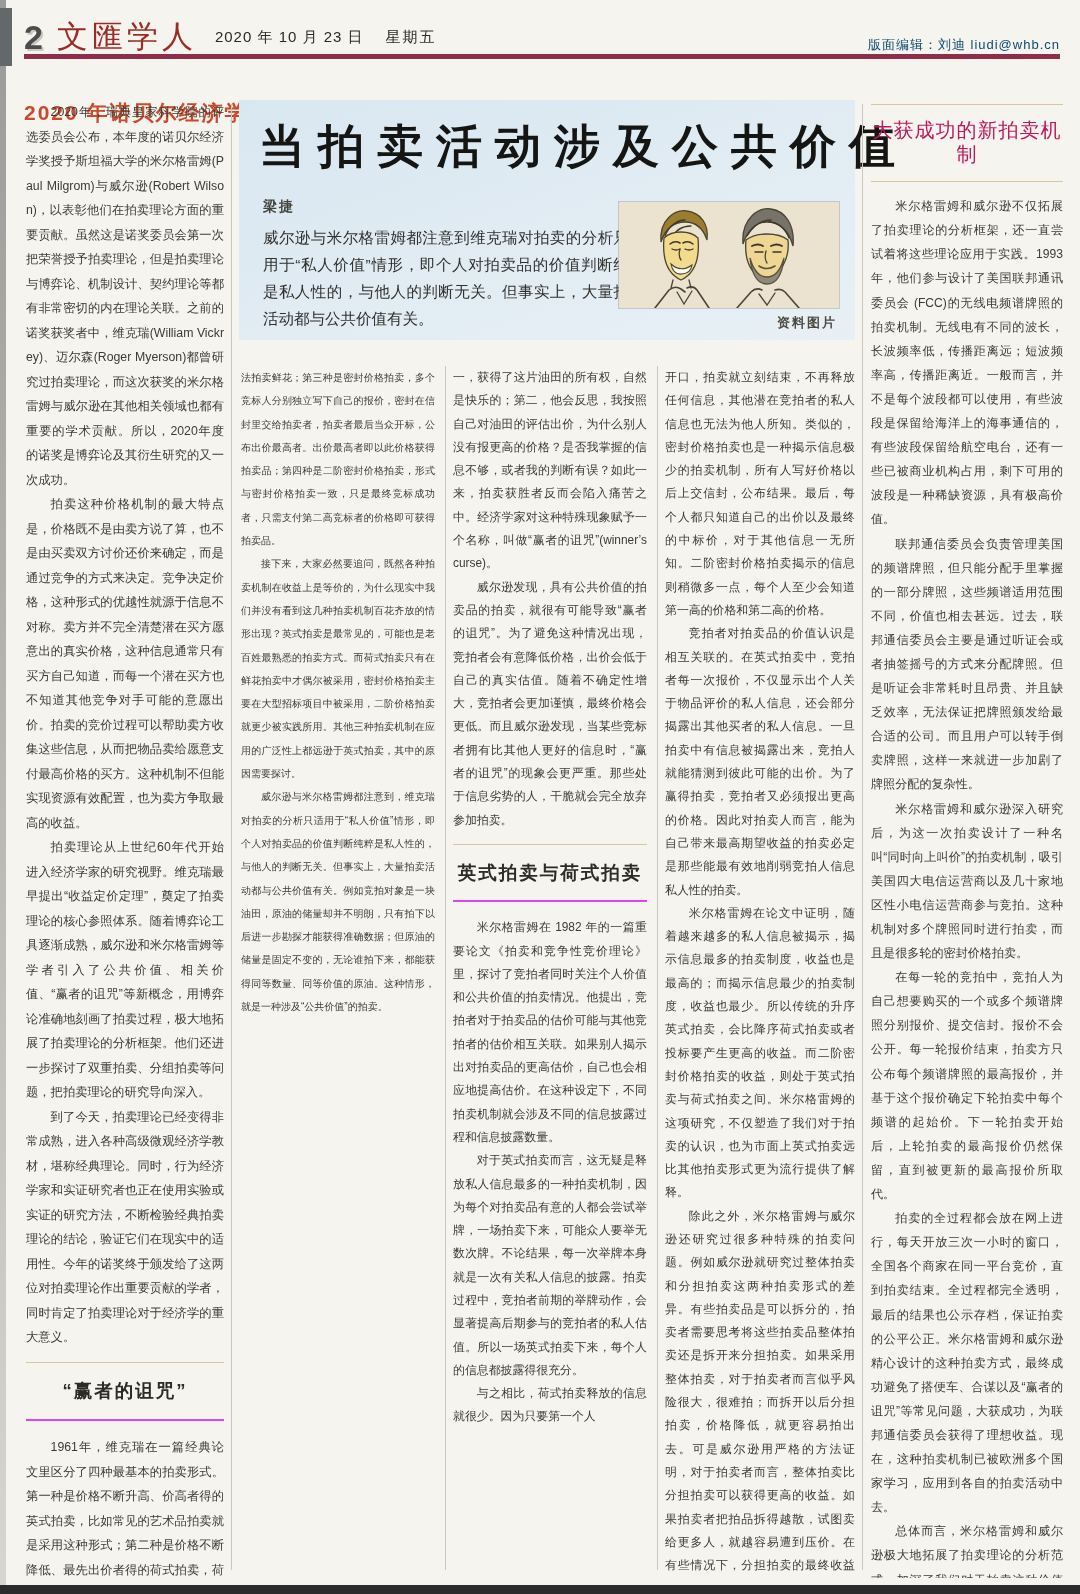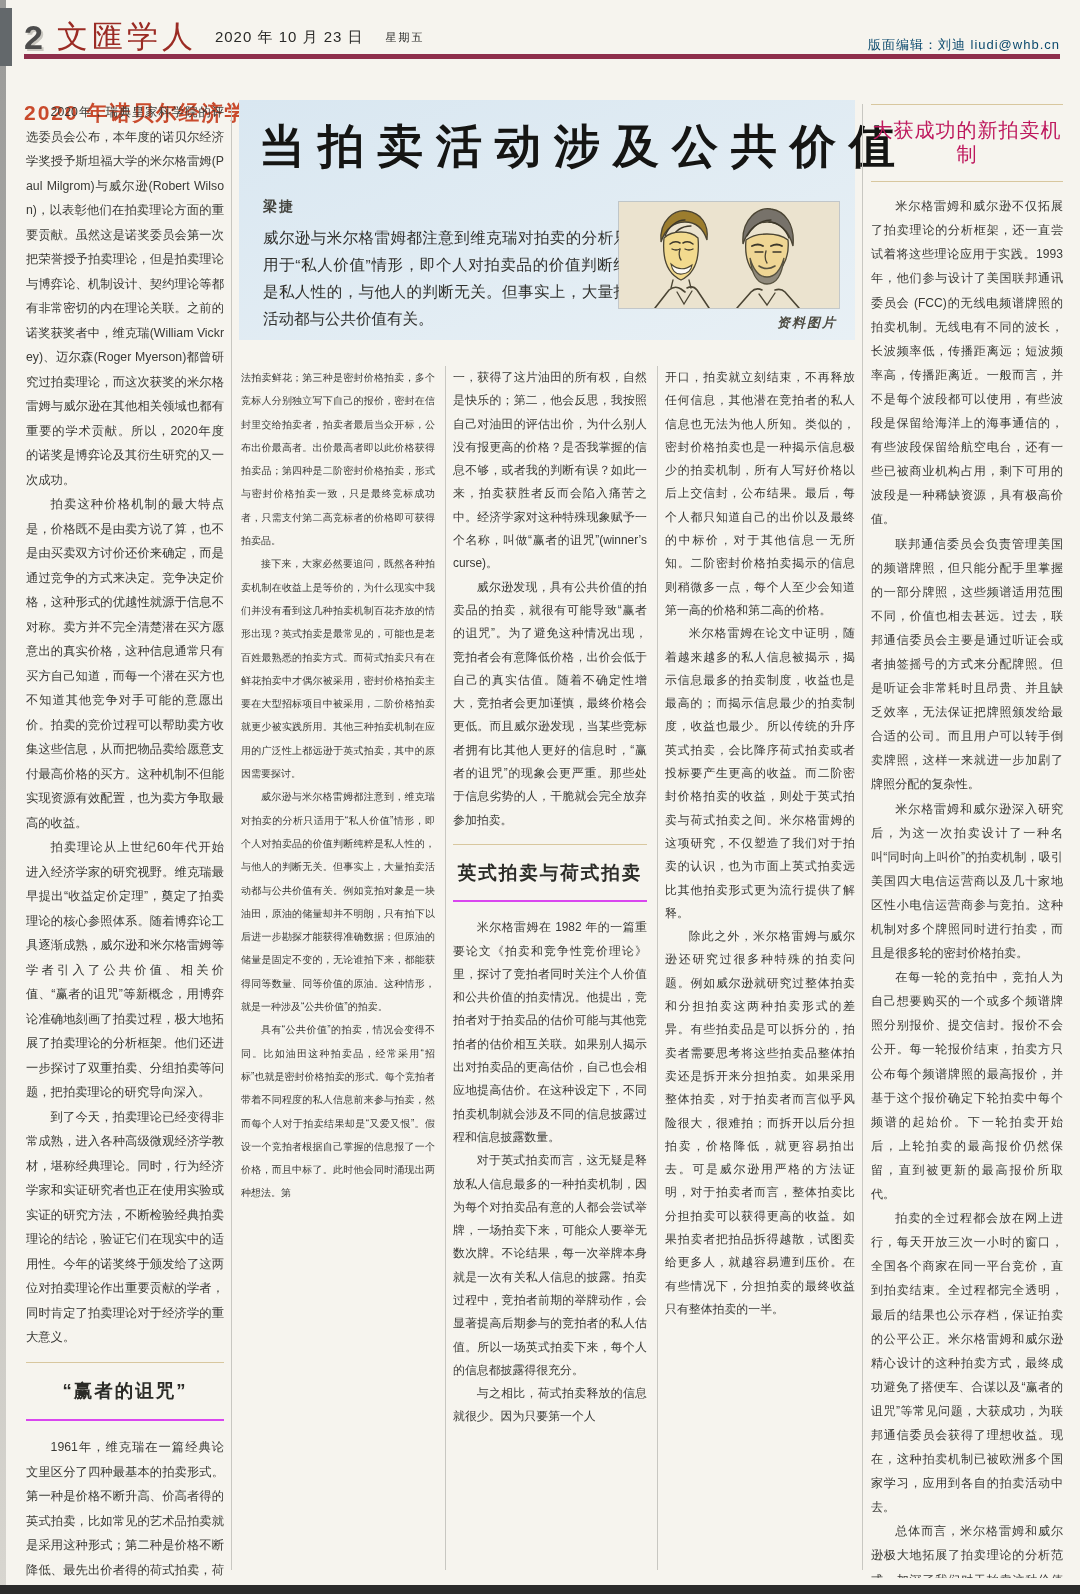--- a/index.html
+++ b/index.html
@@ -10,39 +10,39 @@
              background:linear-gradient(#9a9a98,#d8d6d0);}
   .corner-mark{position:absolute;left:0;top:8px;width:12px;height:58px;background:#63686b;}
   .bottom-bar{position:absolute;left:0;right:0;bottom:0;height:9px;background:#2b2b2b;}
 
   
   .header{position:absolute;left:24px;right:20px;top:16px;height:36px;}
   .page-num{font-size:34px;font-weight:900;color:#4c4c4c;text-shadow:2px 2px 0 #c9c7c0;
             vertical-align:middle;margin-right:14px;}
   .masthead{font-size:31px;font-weight:400;color:#9b2b24;letter-spacing:4px;vertical-align:middle;}
   .date-txt{font-size:15px;color:#2a2a28;margin-left:18px;vertical-align:middle;letter-spacing:1px;}
-  .weekday{font-size:11px;color:#2a2a28;margin-left:22px;vertical-align:middle;letter-spacing:2px;}
+  .weekday{font-size:15px;color:#2a2a28;margin-left:22px;vertical-align:middle;letter-spacing:2px;}
   .editor{float:right;font-size:13px;color:#0c4a6e;margin-top:20px;letter-spacing:1px;}
   .masthead-rule{position:absolute;left:24px;right:20px;top:54px;height:5px;background:#8e2e4b;}
   .section-title{position:absolute;left:24px;top:66px;font-size:21px;font-weight:800;
                  color:#c94a2c;letter-spacing:2px;margin-top:33px;}
 
   
   .feature-box{position:absolute;left:239px;top:100px;width:616px;height:240px;
                background:linear-gradient(160deg,#d9e7f1,#e8f0f5);}
   .feature-title{position:absolute;left:20px;top:16px;font-size:46px;font-weight:900;
                  color:#151513;letter-spacing:13px;white-space:nowrap;}
   .byline{position:absolute;left:24px;top:98px;font-size:14px;font-weight:700;color:#44443e;
           letter-spacing:2px;}
   .intro{position:absolute;left:24px;top:124px;width:382px;font-size:15.5px;line-height:27px;
          color:#30302c;text-align:justify;word-break:break-all;}
   .photo{position:absolute;right:16px;top:102px;width:220px;height:106px;
          box-shadow:0 0 0 1px rgba(90,85,70,.25);}
   .photo-caption{position:absolute;right:18px;top:214px;font-size:13px;font-weight:700;color:#4c4a40;
-                 letter-spacing:2px;font-style:italic;}
+                 letter-spacing:2px;}
 
   
   .col{position:absolute;text-align:justify;word-break:break-all;color:#3a3a36;overflow:hidden;}
   #col1{left:26px;top:100px;width:198px;height:1478px;font-size:12.3px;line-height:24.5px;}
   #col2{left:241px;top:366px;width:194px;height:1212px;font-size:10px;line-height:23.3px;}
   #col3{left:453px;top:366px;width:194px;height:1212px;font-size:11.9px;line-height:23.3px;}
   #col4{left:665px;top:366px;width:190px;height:1212px;font-size:11.9px;line-height:23.3px;}
   #col5{left:871px;top:100px;width:192px;height:1478px;font-size:12.1px;line-height:24.1px;}
   .para{margin:0;text-indent:2em;}
   .cont{text-indent:0;}
@@ -121,36 +121,36 @@
     <div class="subhead-wrap">
       <div class="subhead">“赢者的诅咒”</div>
     </div>
     <p class="para">1961年，维克瑞在一篇经典论文里区分了四种最基本的拍卖形式。第一种是价格不断升高、价高者得的英式拍卖，比如常见的艺术品拍卖就是采用这种形式；第二种是价格不断降低、最先出价者得的荷式拍卖，荷兰直到今天仍在采用这种方</p>
   </div>
 
   <div class="col" id="col2">
     <p class="para cont">法拍卖鲜花；第三种是密封价格拍卖，多个竞标人分别独立写下自己的报价，密封在信封里交给拍卖者，拍卖者最后当众开标，公布出价最高者。出价最高者即以此价格获得拍卖品；第四种是二阶密封价格拍卖，形式与密封价格拍卖一致，只是最终竞标成功者，只需支付第二高竞标者的价格即可获得拍卖品。</p>
     <p class="para">接下来，大家必然要追问，既然各种拍卖机制在收益上是等价的，为什么现实中我们并没有看到这几种拍卖机制百花齐放的情形出现？英式拍卖是最常见的，可能也是老百姓最熟悉的拍卖方式。而荷式拍卖只有在鲜花拍卖中才偶尔被采用，密封价格拍卖主要在大型招标项目中被采用，二阶价格拍卖就更少被实践所用。其他三种拍卖机制在应用的广泛性上都远逊于英式拍卖，其中的原因需要探讨。</p>
     <p class="para">威尔逊与米尔格雷姆都注意到，维克瑞对拍卖的分析只适用于“私人价值”情形，即个人对拍卖品的价值判断纯粹是私人性的，与他人的判断无关。但事实上，大量拍卖活动都与公共价值有关。例如竞拍对象是一块油田，原油的储量却并不明朗，只有拍下以后进一步勘探才能获得准确数据；但原油的储量是固定不变的，无论谁拍下来，都能获得同等数量、同等价值的原油。这种情形，就是一种涉及“公共价值”的拍卖。</p>
-    <p class="para">具有“公共价值”的拍卖，情况会变得不同。比如油田这种拍卖品，经常采用“招标”也就是密封价格拍卖的形式。每个竞拍者带着不同程度的私人信息前来参与拍卖，然而每个人对于拍卖结果却是“又爱又恨”。假设一个竞拍者根据自己掌握的信息报了一个价格，而且中标了。此时他会同时涌现出两种想法。第</p>
   </div>
 
   <div class="col" id="col3">
     <p class="para cont">一，获得了这片油田的所有权，自然是快乐的；第二，他会反思，我按照自己对油田的评估出价，为什么别人没有报更高的价格？是否我掌握的信息不够，或者我的判断有误？如此一来，拍卖获胜者反而会陷入痛苦之中。经济学家对这种特殊现象赋予一个名称，叫做“赢者的诅咒”(winner’s curse)。</p>
     <p class="para">威尔逊发现，具有公共价值的拍卖品的拍卖，就很有可能导致“赢者的诅咒”。为了避免这种情况出现，竞拍者会有意降低价格，出价会低于自己的真实估值。随着不确定性增大，竞拍者会更加谨慎，最终价格会更低。而且威尔逊发现，当某些竞标者拥有比其他人更好的信息时，“赢者的诅咒”的现象会更严重。那些处于信息劣势的人，干脆就会完全放弃参加拍卖。</p>
     <div class="subhead-wrap">
       <div class="subhead">英式拍卖与荷式拍卖</div>
     </div>
     <p class="para">米尔格雷姆在 1982 年的一篇重要论文《拍卖和竞争性竞价理论》里，探讨了竞拍者同时关注个人价值和公共价值的拍卖情况。他提出，竞拍者对于拍卖品的估价可能与其他竞拍者的估价相互关联。如果别人揭示出对拍卖品的更高估价，自己也会相应地提高估价。在这种设定下，不同拍卖机制就会涉及不同的信息披露过程和信息披露数量。</p>
     <p class="para">对于英式拍卖而言，这无疑是释放私人信息最多的一种拍卖机制，因为每个对拍卖品有意的人都会尝试举牌，一场拍卖下来，可能众人要举无数次牌。不论结果，每一次举牌本身就是一次有关私人信息的披露。拍卖过程中，竞拍者前期的举牌动作，会显著提高后期参与的竞拍者的私人估值。所以一场英式拍卖下来，每个人的信息都披露得很充分。</p>
     <p class="para">与之相比，荷式拍卖释放的信息就很少。因为只要第一个人</p>
   </div>
 
   <div class="col" id="col4">
     <p class="para cont">开口，拍卖就立刻结束，不再释放任何信息，其他潜在竞拍者的私人信息也无法为他人所知。类似的，密封价格拍卖也是一种揭示信息极少的拍卖机制，所有人写好价格以后上交信封，公布结果。最后，每个人都只知道自己的出价以及最终的中标价，对于其他信息一无所知。二阶密封价格拍卖揭示的信息则稍微多一点，每个人至少会知道第一高的价格和第二高的价格。</p>
+    <p class="para">竞拍者对拍卖品的价值认识是相互关联的。在英式拍卖中，竞拍者每一次报价，不仅显示出个人关于物品评价的私人信息，还会部分揭露出其他买者的私人信息。一旦拍卖中有信息被揭露出来，竞拍人就能猜测到彼此可能的出价。为了赢得拍卖，竞拍者又必须报出更高的价格。因此对拍卖人而言，能为自己带来最高期望收益的拍卖必定是那些能最有效地削弱竞拍人信息私人性的拍卖。</p>
     <p class="para">米尔格雷姆在论文中证明，随着越来越多的私人信息被揭示，揭示信息最多的拍卖制度，收益也是最高的；而揭示信息最少的拍卖制度，收益也最少。所以传统的升序英式拍卖，会比降序荷式拍卖或者投标要产生更高的收益。而二阶密封价格拍卖的收益，则处于英式拍卖与荷式拍卖之间。米尔格雷姆的这项研究，不仅塑造了我们对于拍卖的认识，也为市面上英式拍卖远比其他拍卖形式更为流行提供了解释。</p>
     <p class="para">除此之外，米尔格雷姆与威尔逊还研究过很多种特殊的拍卖问题。例如威尔逊就研究过整体拍卖和分担拍卖这两种拍卖形式的差异。有些拍卖品是可以拆分的，拍卖者需要思考将这些拍卖品整体拍卖还是拆开来分担拍卖。如果采用整体拍卖，对于拍卖者而言似乎风险很大，很难拍；而拆开以后分担拍卖，价格降低，就更容易拍出去。可是威尔逊用严格的方法证明，对于拍卖者而言，整体拍卖比分担拍卖可以获得更高的收益。如果拍卖者把拍品拆得越散，试图卖给更多人，就越容易遭到压价。在有些情况下，分担拍卖的最终收益只有整体拍卖的一半。</p>
   </div>
 
   <div class="col" id="col5">
     <div class="col-head-wrap">
       <div class="col-head">大获成功的新拍卖机制</div>
     </div>
     <p class="para">米尔格雷姆和威尔逊不仅拓展了拍卖理论的分析框架，还一直尝试着将这些理论应用于实践。1993 年，他们参与设计了美国联邦通讯委员会 (FCC)的无线电频谱牌照的拍卖机制。无线电有不同的波长，长波频率低，传播距离远；短波频率高，传播距离近。一般而言，并不是每个波段都可以使用，有些波段是保留给海洋上的海事通信的，有些波段保留给航空电台，还有一些已被商业机构占用，剩下可用的波段是一种稀缺资源，具有极高价值。</p>
     <p class="para">联邦通信委员会负责管理美国的频谱牌照，但只能分配手里掌握的一部分牌照，这些频谱适用范围不同，价值也相去甚远。过去，联邦通信委员会主要是通过听证会或者抽签摇号的方式来分配牌照。但是听证会非常耗时且昂贵、并且缺乏效率，无法保证把牌照颁发给最合适的公司。而且用户可以转手倒卖牌照，这样一来就进一步加剧了牌照分配的复杂性。</p>

